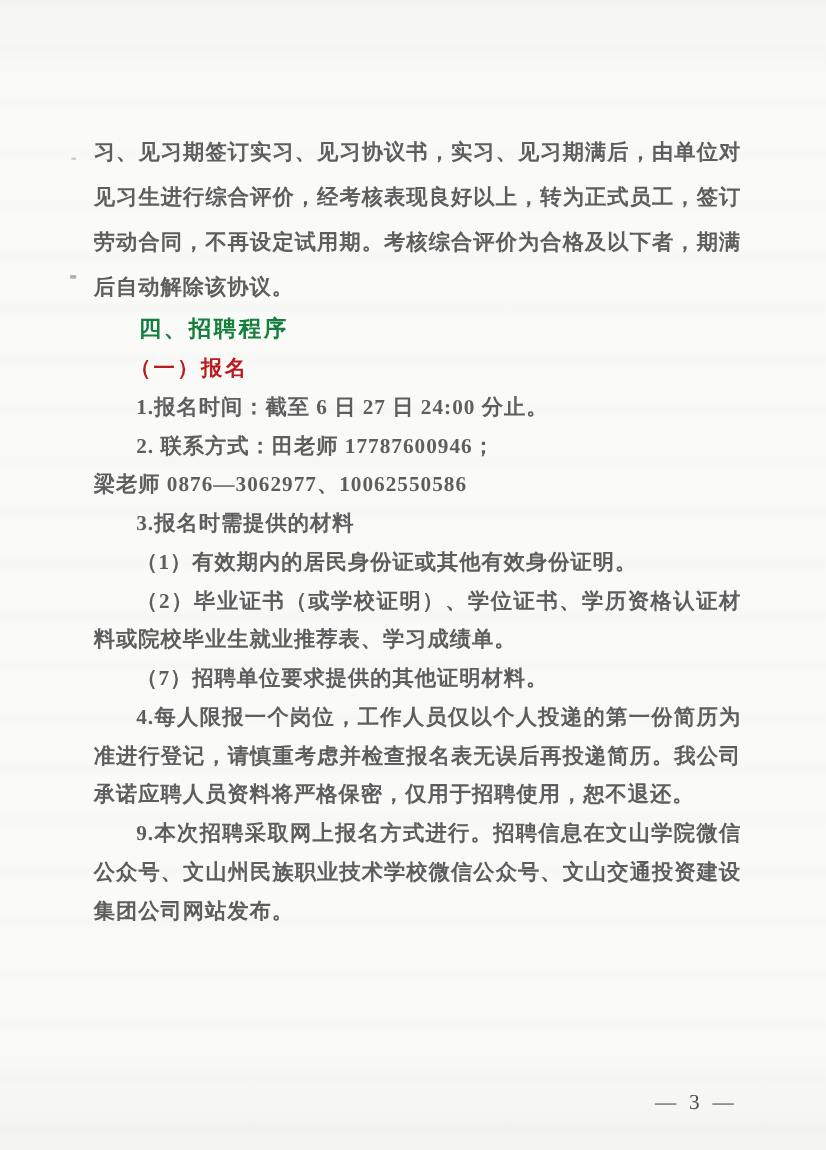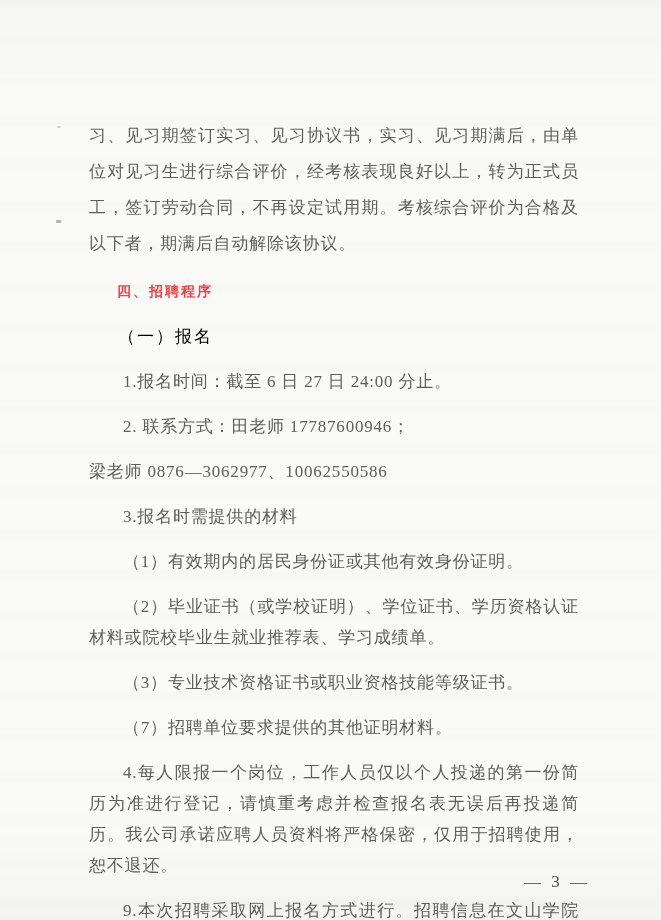--- a/index.html
+++ b/index.html
@@ -38,35 +38,35 @@
     position: absolute;
     left: 75px;
     top: 104px;
     width: 518px;
     font-size: 17px;
     letter-spacing: 0.8px;
     line-height: 31px;
     color: #5e5e5e;
     text-align: justify;
   }
-  .content p, .content h3 { margin: 14px; padding: 0; }
+  .content p, .content h3 { margin: 0; padding: 0; font-weight: bold; }
   .para-cont {
     line-height: 36px;
   }
   .section-heading {
     font-family: "Liberation Sans", sans-serif;
-    font-size: 14px;
+    font-size: 18px;
     font-weight: bold;
-    color: #ef4444;
+    color: #15803d;
     letter-spacing: 2px;
     text-indent: 2em;
     line-height: 31px;
   }
   .subsection-heading {
-    color: #000000;
+    color: #b91c1c;
     text-indent: 1.7em;
     letter-spacing: 2px;
   }
   .num-item {
     text-indent: 2em;
   }
   .contact-cont {
     padding-left: 138px;
     text-indent: 0;
   }
@@ -101,21 +101,20 @@
     <p class="num-item">2. 联系方式：田老师 17787600946；</p>
 
     <p class="contact-cont">梁老师 0876—3062977、10062550586</p>
 
     <p class="num-item">3.报名时需提供的材料</p>
 
     <p class="num-item">（1）有效期内的居民身份证或其他有效身份证明。</p>
 
     <p class="num-item">（2）毕业证书（或学校证明）、学位证书、学历资格认证材料或院校毕业生就业推荐表、学习成绩单。</p>
 
-    <p class="num-item">（3）专业技术资格证书或职业资格技能等级证书。</p>
 
 
     <p class="num-item">（7）招聘单位要求提供的其他证明材料。</p>
 
     <p class="num-item">4.每人限报一个岗位，工作人员仅以个人投递的第一份简历为准进行登记，请慎重考虑并检查报名表无误后再投递简历。我公司承诺应聘人员资料将严格保密，仅用于招聘使用，恕不退还。</p>
 
     <p class="num-item">9.本次招聘采取网上报名方式进行。招聘信息在文山学院微信公众号、文山州民族职业技术学校微信公众号、文山交通投资建设集团公司网站发布。</p>
 
 
   </div>

